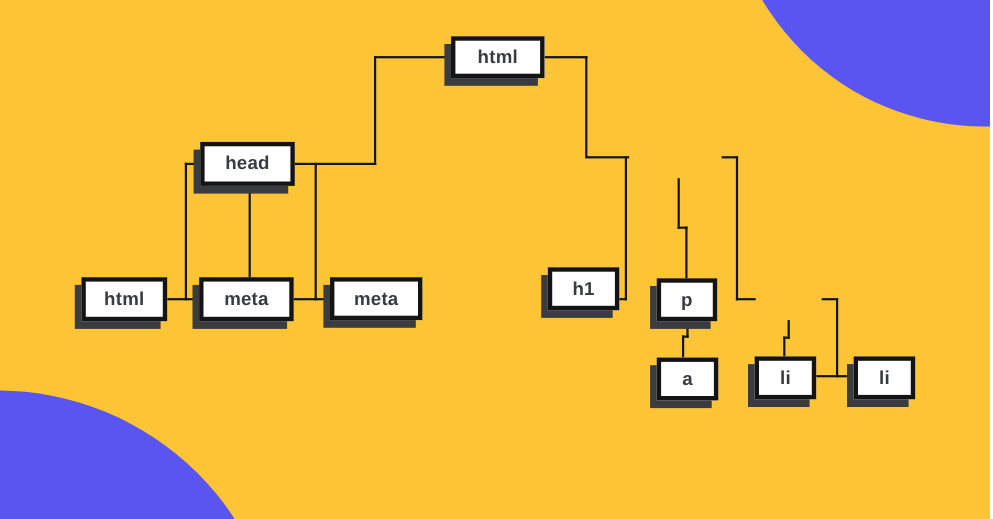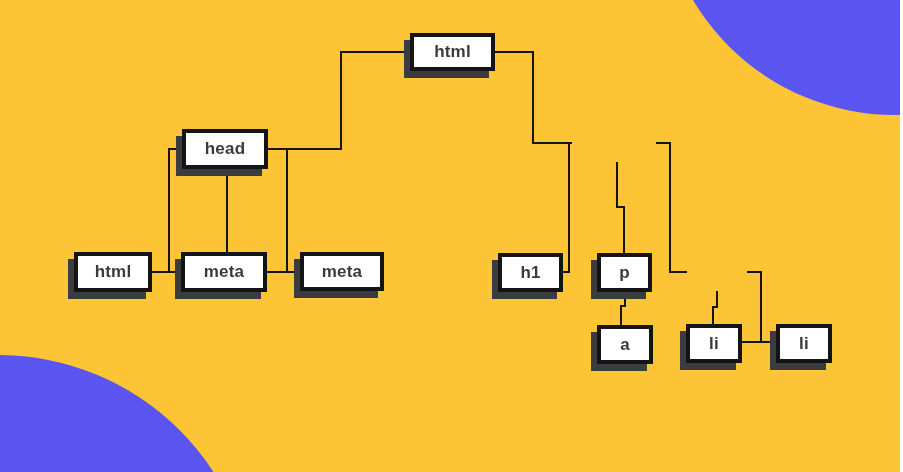--- a/index.html
+++ b/index.html
@@ -98,21 +98,21 @@
     </div>
   <div class="node" style="left:74px;top:252px;width:78px;height:40px">
       <span>html</span>
     </div>
   <div class="node" style="left:181px;top:252px;width:86px;height:40px">
       <span>meta</span>
     </div>
   <div class="node" style="left:300px;top:252px;width:84px;height:39px">
       <span>meta</span>
     </div>
-  <div class="node" style="left:498px;top:253px;width:65px;height:39px">
+  <div class="node" style="left:498px;top:243px;width:65px;height:39px">
       <span>h1</span>
     </div>
   <div class="node" style="left:597px;top:253px;width:55px;height:39px">
       <span>p</span>
     </div>
   <div class="node" style="left:597px;top:325px;width:56px;height:39px">
       <span>a</span>
     </div>
   <div class="node" style="left:686px;top:324px;width:56px;height:39px">
       <span>li</span>

